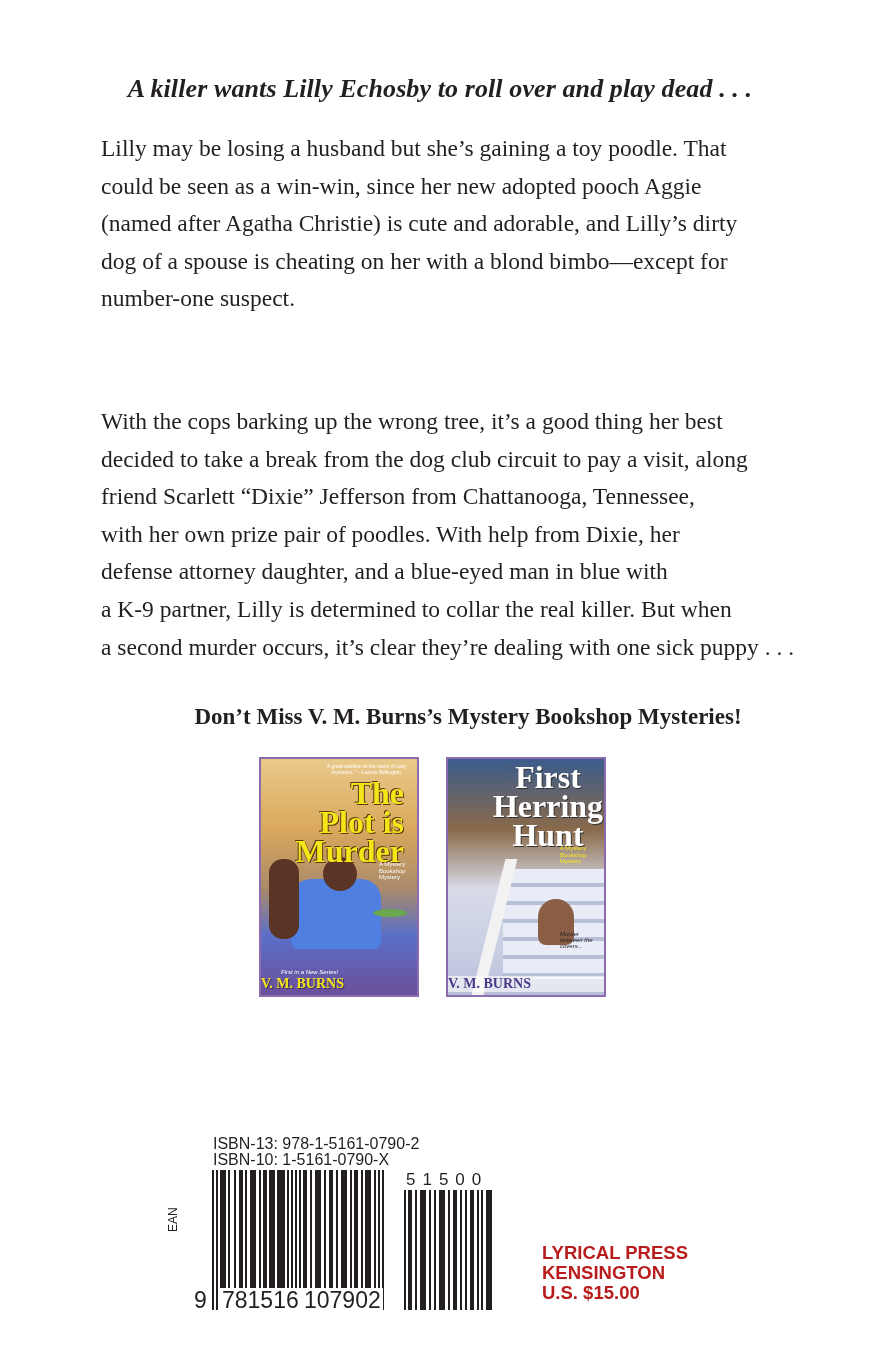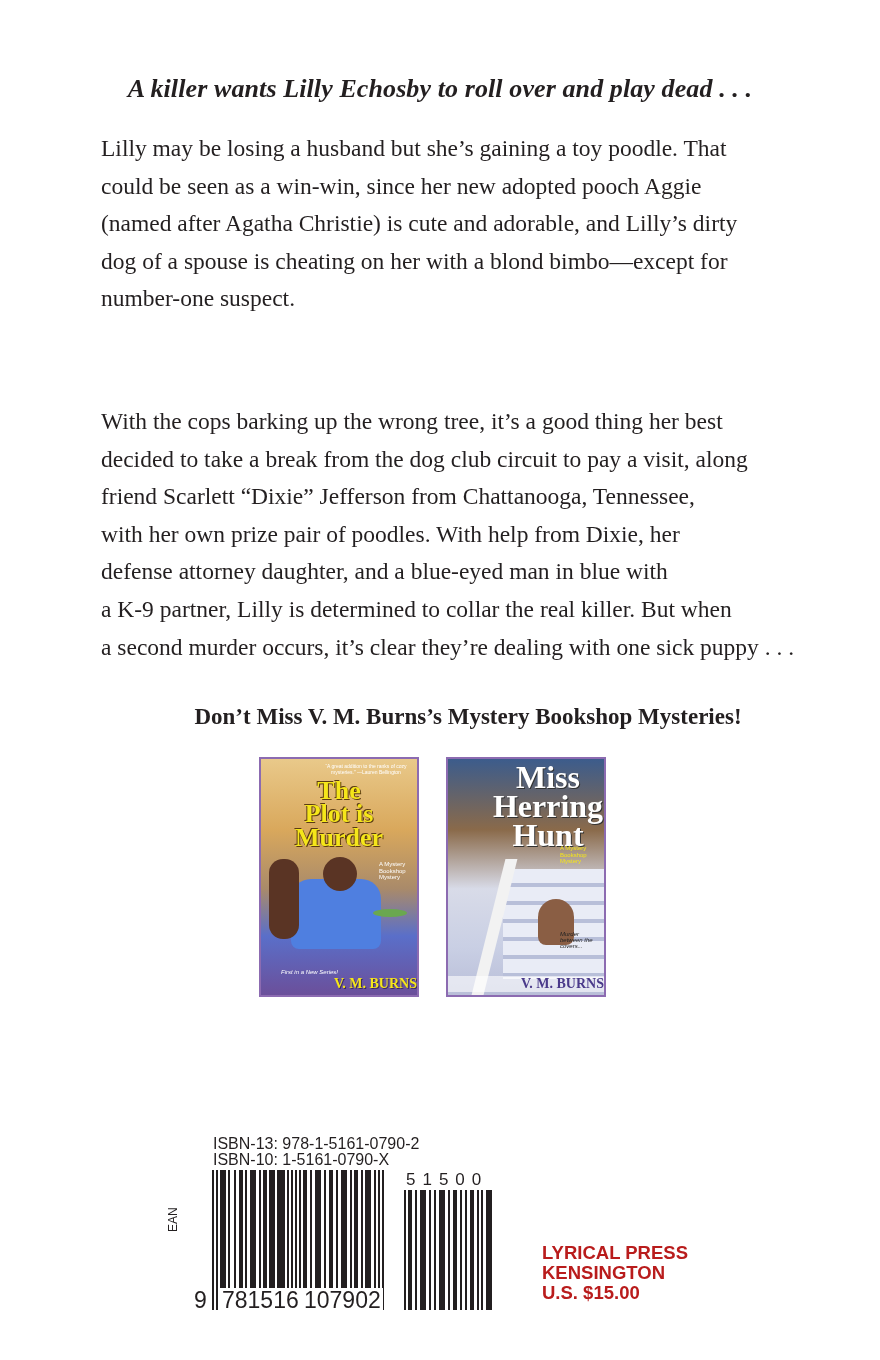--- a/index.html
+++ b/index.html
@@ -30,32 +30,32 @@
       box-sizing: border-box; border: 2px solid #8c6bb1; overflow: hidden;
     }
     #cover1 { left: 259px; background: linear-gradient(180deg, #e9c98a 0%, #d9a85c 30%, #a98a6a 55%, #5a6fc9 75%, #6b4f9a 100%); }
     #cover2 { left: 446px; background: linear-gradient(180deg, #3c5c8c 0%, #8a6a4a 30%, #d8dbe8 55%, #c9cfe4 80%, #b9bed8 100%); }
 
     .cover .c-title {
       position: absolute; left: 0; width: 100%; text-align: center;
       font-family: "Liberation Serif", serif; font-weight: bold;
       line-height: 0.9;
     }
-    #cover1 .c-title { top: 20px; font-size: 26px; color: #f5e61a; text-shadow: 1px 1px 0 #5a3b12, -1px -1px 0 #5a3b12; left: 13px; width: 130px; }
+    #cover1 .c-title { top: 20px; font-size: 32px; color: #f5e61a; text-shadow: 1px 1px 0 #5a3b12, -1px -1px 0 #5a3b12; left: 13px; width: 130px; text-align: right; }
     #cover2 .c-title { top: 4px; font-size: 32px; color: #ffffff; text-shadow: 1px 1px 0 #333; left: 40px; width: 120px; }
 
     .cover .c-quote { position: absolute; top: 4px; left: 55px; width: 100px; font-size: 5px; color: #fff; font-family: "Liberation Sans", sans-serif; text-align: center; }
     .cover .c-series { position: absolute; font-size: 6px; color: #fff; font-family: "Liberation Sans", sans-serif; text-align: left; line-height: 1.1; }
     #cover1 .c-series { top: 102px; left: 118px; width: 40px; }
     #cover2 .c-series { top: 86px; left: 112px; width: 44px; color: #f5e61a; }
     .cover .c-tag { position: absolute; font-size: 6px; font-style: italic; color: #fff; font-family: "Liberation Sans", sans-serif; }
     #cover1 .c-tag { top: 210px; left: 20px; }
     #cover2 .c-tag { top: 172px; left: 112px; color: #222; width: 40px; }
     .cover .c-author {
-      position: absolute; bottom: 3px; left: 0; width: 100%; text-align: right;
+      position: absolute; bottom: 3px; left: 0; width: 100%; text-align: left;
       font-family: "Liberation Serif", serif; font-weight: bold; font-size: 14px;
     }
     #cover1 .c-author { color: #f5e61a; text-shadow: 1px 1px 0 #3a2a5a; }
     #cover2 .c-author { color: #4a3a8a; background: rgba(255,255,255,0.6); }
 
     .chair { position: absolute; left: 30px; top: 120px; width: 90px; height: 70px; background: #4f7fe0; border-radius: 20px 20px 8px 8px; }
     .dog1 { position: absolute; left: 8px; top: 100px; width: 30px; height: 80px; background: #5a3424; border-radius: 14px; }
     .dog2 { position: absolute; left: 62px; top: 98px; width: 34px; height: 34px; background: #5a3424; border-radius: 50%; }
     .table1 { position: absolute; left: 112px; top: 150px; width: 34px; height: 8px; background: #6aa84f; border-radius: 50%; }
     .stairs { position: absolute; left: 55px; top: 110px; width: 105px; height: 110px; background: repeating-linear-gradient(180deg, #e9ecf6 0px, #e9ecf6 14px, #b8bfd9 14px, #b8bfd9 18px); }
@@ -123,21 +123,21 @@
   <div class="c-series">A Mystery Bookshop Mystery</div>
   <div class="c-tag">First in a New Series!</div>
   <div class="c-author">V. M. BURNS</div>
 </div>
 
 <div class="cover" id="cover2">
   <div class="stairs"></div>
   <div class="rail"></div>
   <div class="dog3"></div>
   <div class="c-title">
-    <div>Miss</div>
+    <div>First</div>
     <div>Herring</div>
     <div>Hunt</div>
   </div>
   <div class="c-series">A Mystery Bookshop Mystery</div>
   <div class="c-tag">Murder between the covers...</div>
   <div class="c-author">V. M. BURNS</div>
 </div>
 
 <div class="isbn sans">
   <div>ISBN-13: 978-1-5161-0790-2</div>

